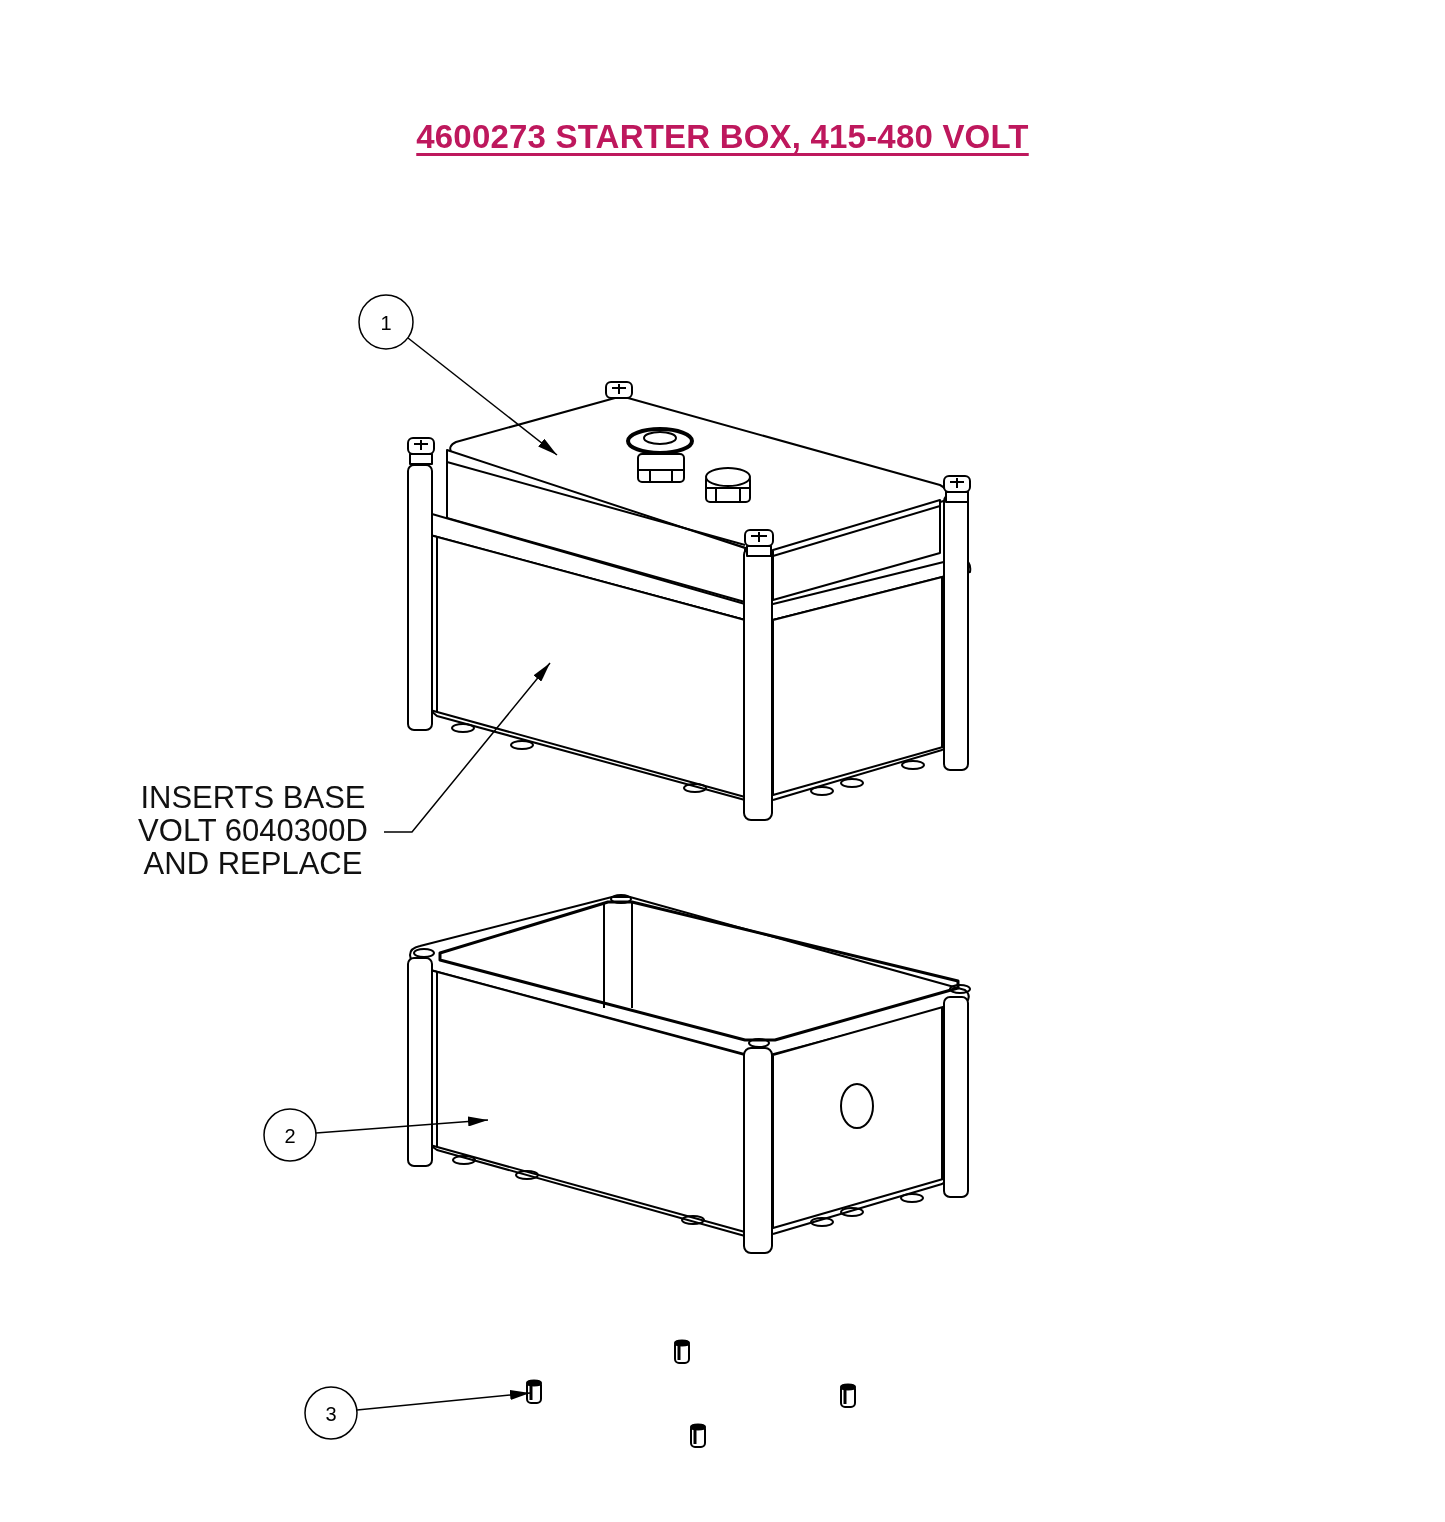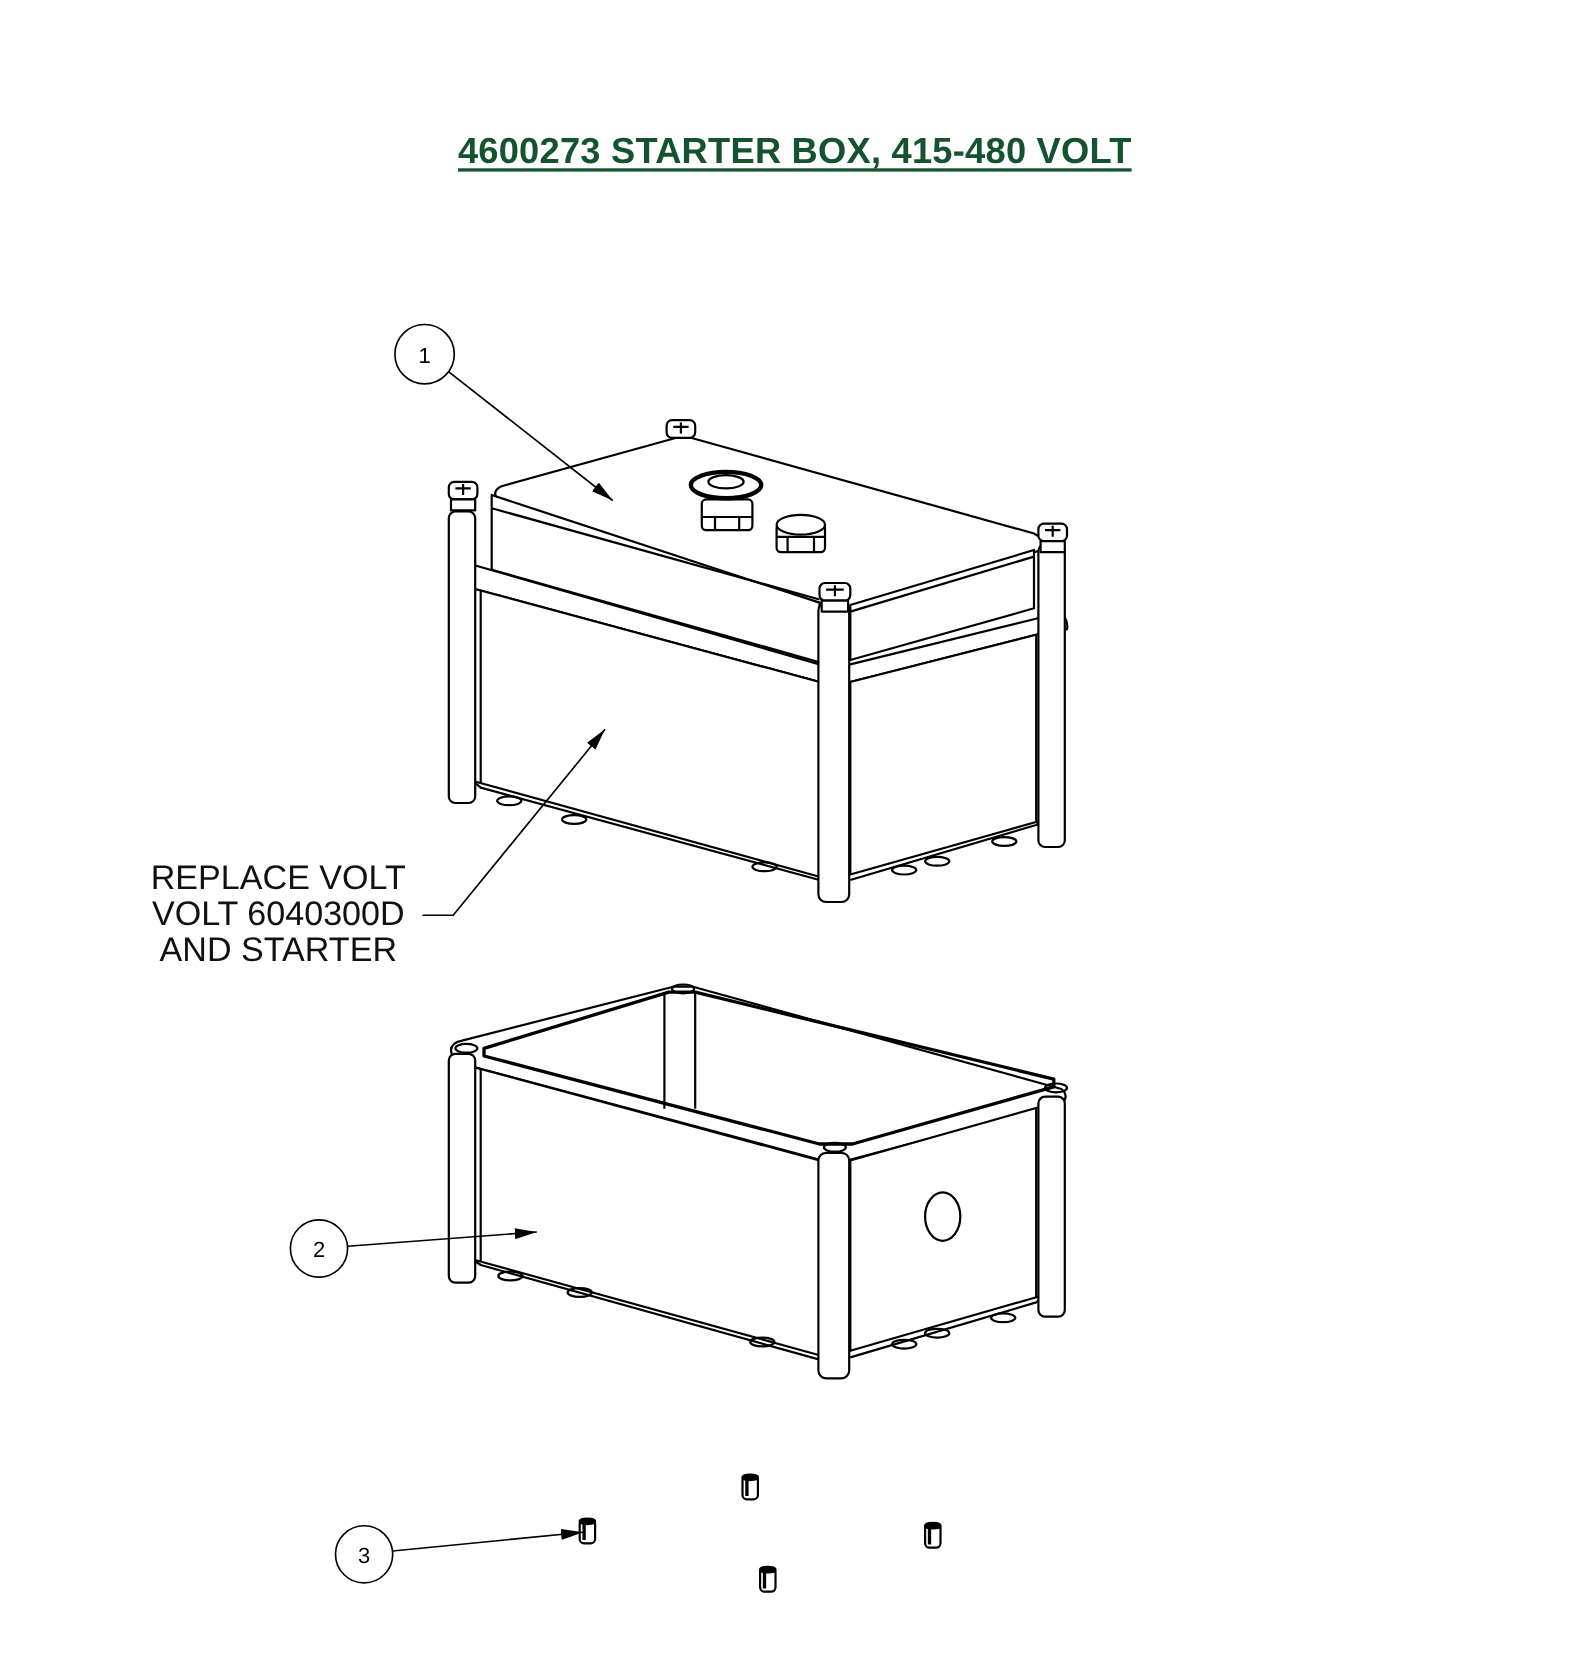--- a/index.html
+++ b/index.html
@@ -1,20 +1,20 @@
 <!DOCTYPE html>
 <html><head>
   <meta charset="utf-8">
   <style>
     html, body { margin: 0; padding: 0; background: #ffffff; }
     body { width: 1445px; height: 1522px; position: relative; overflow: hidden; font-family: "Liberation Sans", sans-serif; }
     .title {
       position: absolute; left: 0; width: 1445px; top: 118px; text-align: center;
       font-family: "Liberation Sans", sans-serif; font-weight: bold; font-size: 33px;
-      color: #14532d; text-decoration: underline; text-decoration-thickness: 3px; text-underline-offset: 5px;
+      color: #be185d; text-decoration: underline; text-decoration-thickness: 3px; text-underline-offset: 5px;
       letter-spacing: 0.2px;
     }
     svg.drawing { position: absolute; left: 0; top: 0; }
     .balloon-label { font-family: "Liberation Sans", sans-serif; font-size: 20px; fill: #000; }
     .note {
       position: absolute; left: 118px; top: 781px; width: 270px; text-align: center;
       font-family: "Liberation Sans", sans-serif; font-size: 31px; line-height: 33px; color: #111;
     }
     .note div { white-space: nowrap; }
   </style>
@@ -171,16 +171,16 @@
     <text class="balloon-label" x="331" y="1421" text-anchor="middle">3</text>
     <line x1="357" y1="1410" x2="530" y2="1393" stroke="#000" stroke-width="1.5" marker-end="url(#arrowhead)"></line>
   </g>
 
   <g>
     <polyline points="384,832 412,832 550,663" fill="none" stroke="#000" stroke-width="1.5" marker-end="url(#arrowhead)"></polyline>
   </g>
 </svg>
 
 <div class="note">
-  <div>REPLACE VOLT</div>
+  <div>INSERTS BASE</div>
   <div>VOLT 6040300D</div>
-  <div>AND STARTER</div>
+  <div>AND REPLACE</div>
 </div>
 
 </body></html>

